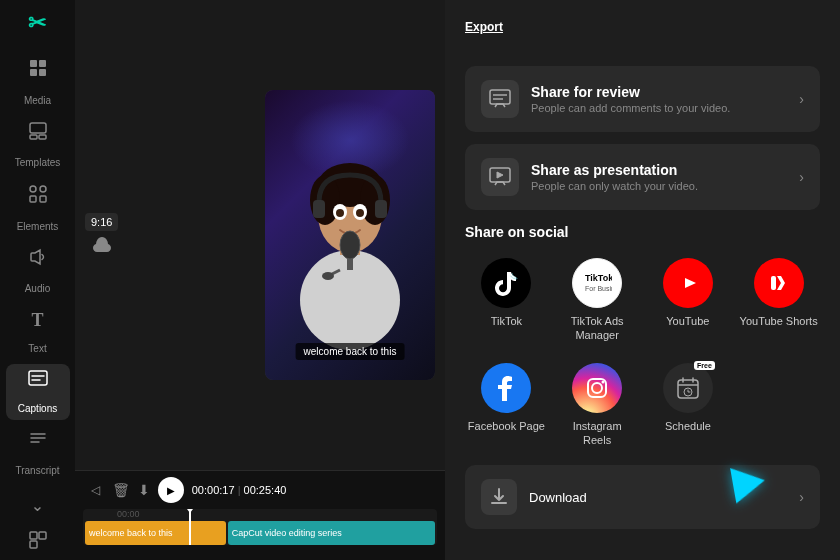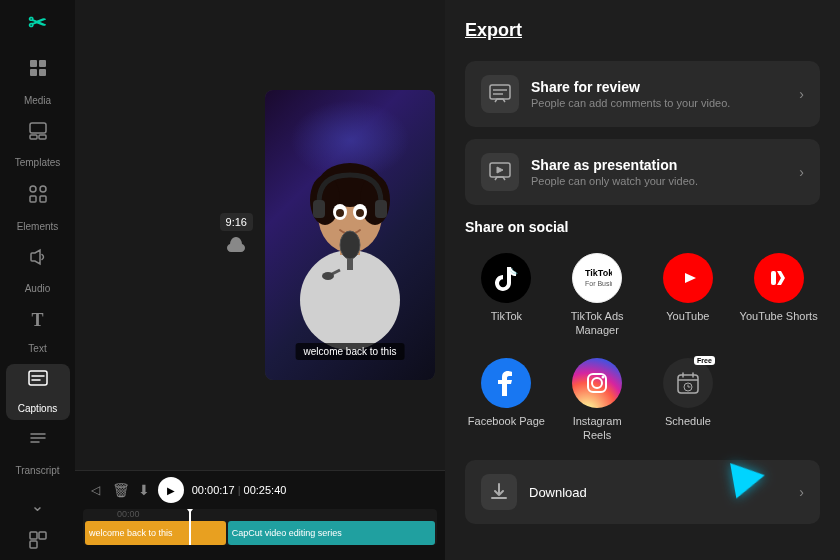--- a/index.html
+++ b/index.html
@@ -50,21 +50,21 @@
       background: #1a1a1a;
       display: flex;
       flex-direction: column;
       overflow: hidden;
     }
 
     .preview-container {
       flex: 1;
       display: flex;
       align-items: center;
-      justify-content: flex-end;
+      justify-content: space-between;
       gap: 12px;
       padding: 10px;
     }
 
     .aspect-controls {
       display: flex;
       flex-direction: column;
       align-items: center;
       gap: 6px;
     }
@@ -189,24 +189,24 @@
       width: 395px;
       background: #1e1e1e;
       display: flex;
       flex-direction: column;
       padding: 20px;
       gap: 12px;
       overflow-y: auto;
       flex-shrink: 0;
     }
     .export-title {
-      font-size: 18px;
+      font-size: 12px;
       font-weight: 600;
       color: #fff;
-      margin-bottom: 8px;
+      margin-bottom: 20px;
       text-decoration: underline;
     }
 
     .share-card {
       background: #2a2a2a;
       border-radius: 10px;
       padding: 14px 16px;
       display: flex;
       align-items: center;
       gap: 12px;

